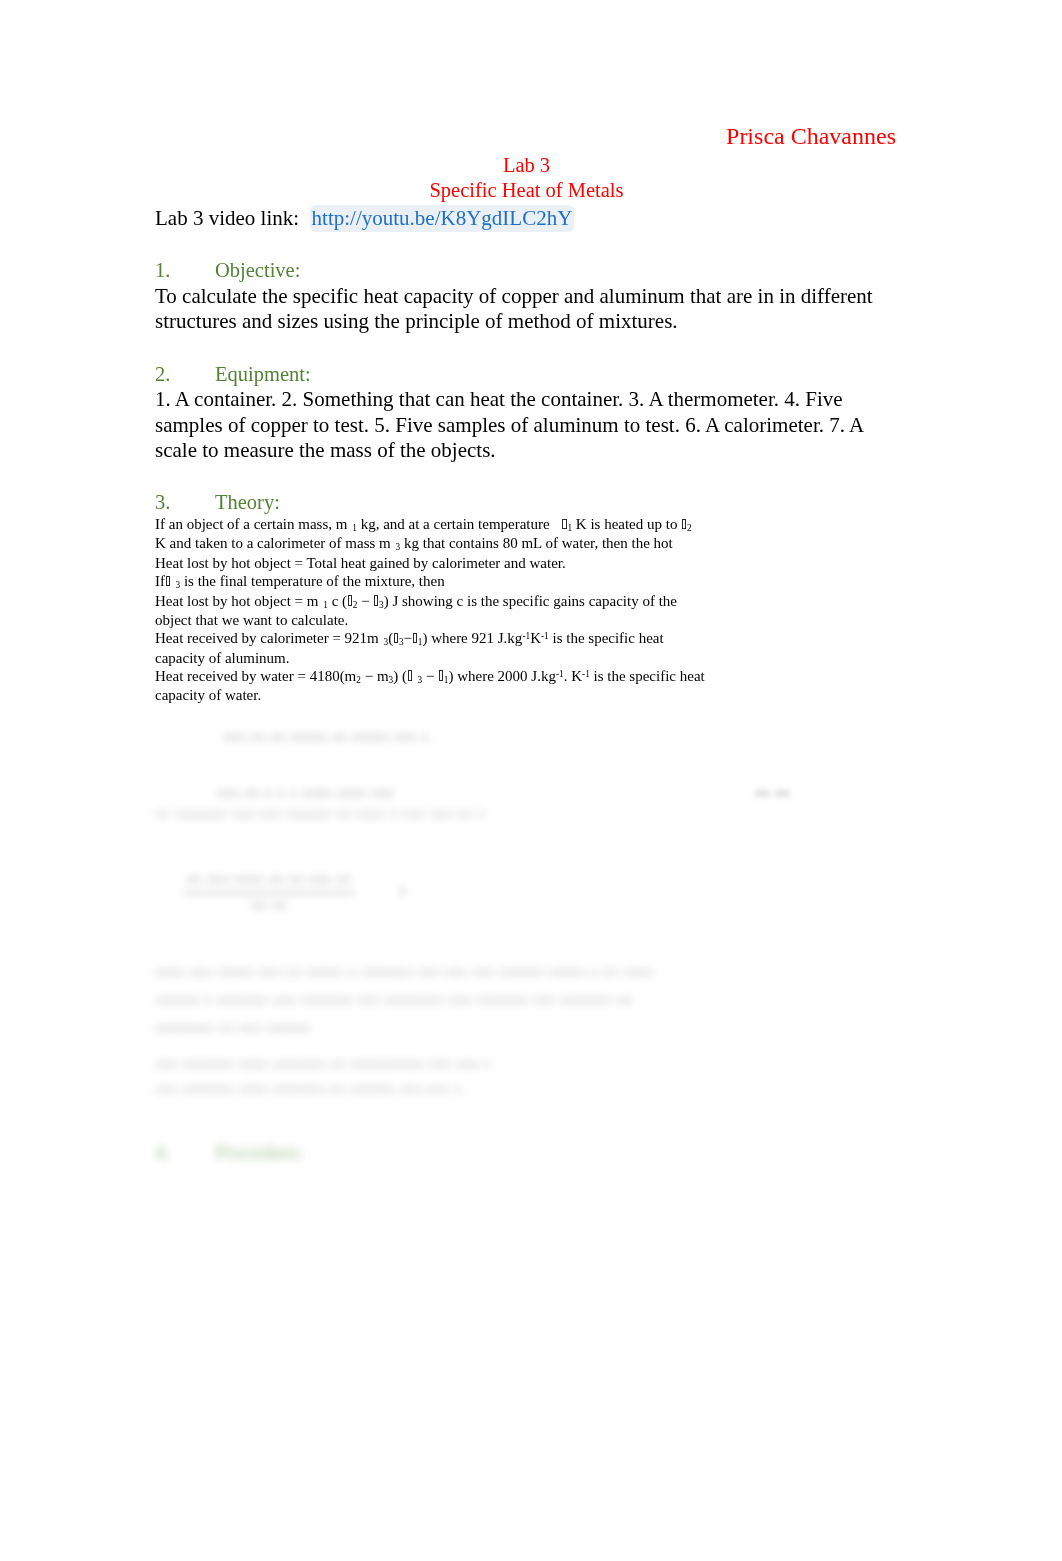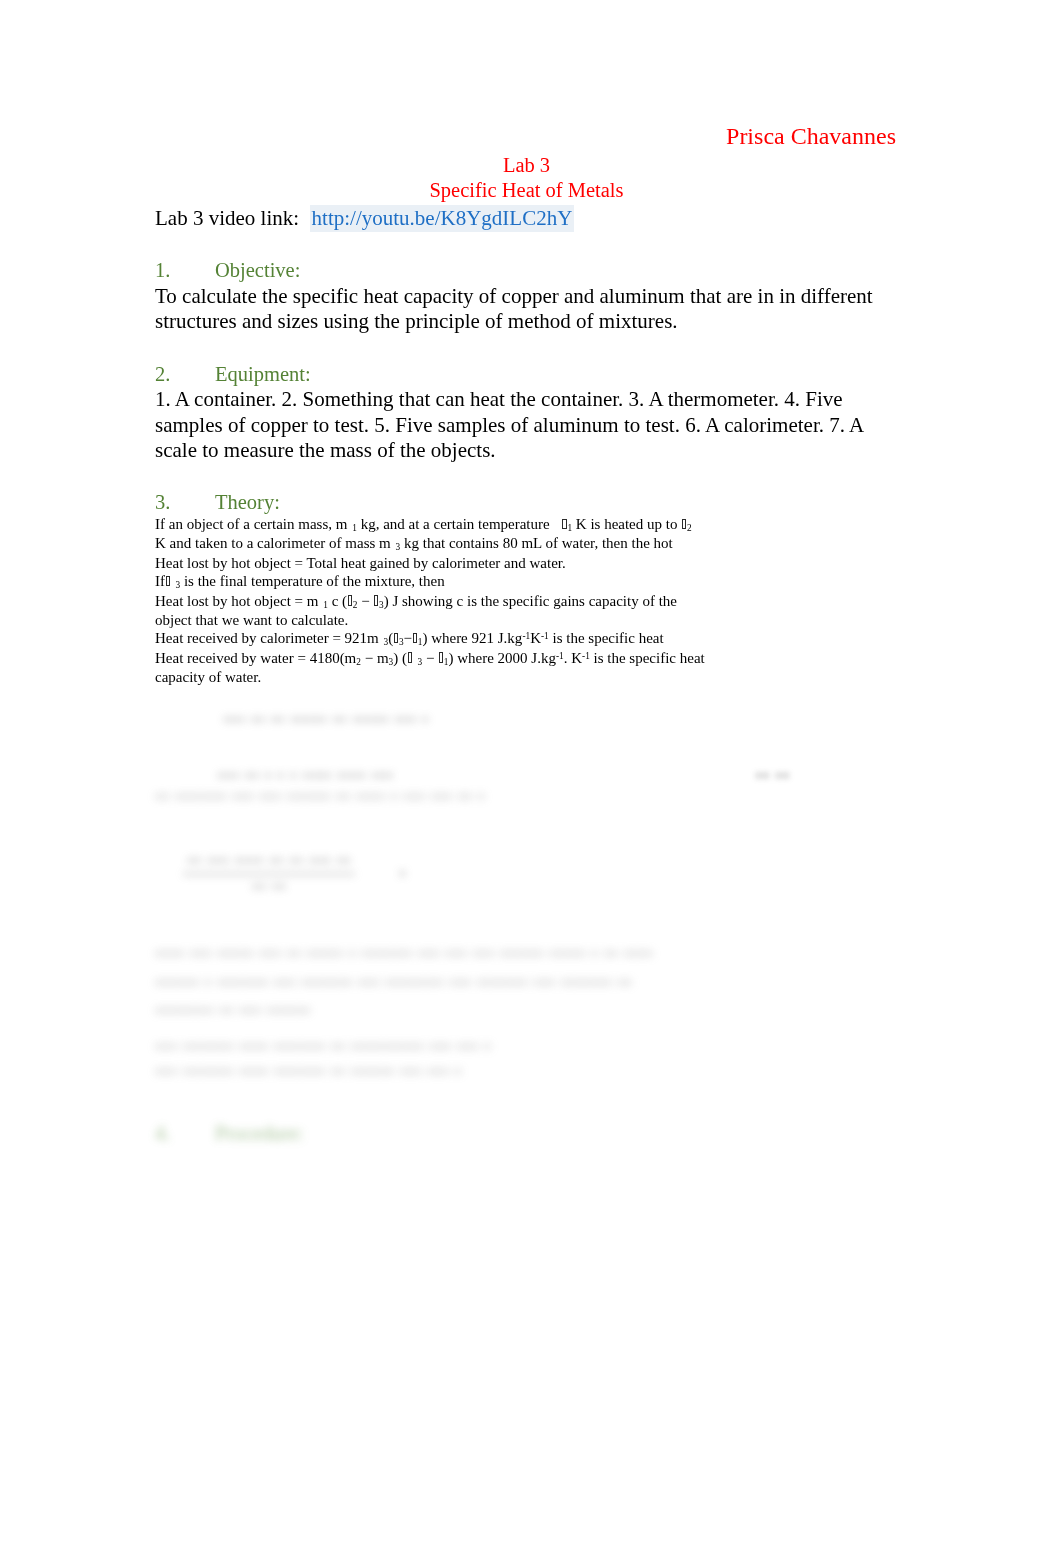--- a/index.html
+++ b/index.html
@@ -50,20 +50,21 @@
   .videolink-line {
     font-size: 21px;
     line-height: 1.2;
     margin: 3px 0 0 0;
     white-space: nowrap;
   }
   .link {
     color: #1F6FC5;
     background: #EAF0F6;
     padding: 1px 2px 2px 2px;
+    border-radius: 6px;
   }
 
   
   .sec {
     color: #548235;
     font-size: 20.5px;
     line-height: 1.2;
     margin: 27px 0 0 0;
     white-space: pre;
   }
@@ -184,20 +185,21 @@
     <p class="line">Heat lost by hot object = Total heat gained by calorimeter and water.</p>
 
     <p class="line"><span>If</span><span class="tofu"></span><span class="sp"></span><sub>3</sub> <span>is the final temperature of the mixture, then</span></p>
 
     <p class="line"><span>Heat lost by hot object = m</span><span class="sp"></span><sub>1</sub> <span>c (</span><span class="tofu"></span><sub>2</sub> − <span class="tofu"></span><sub>3</sub><span>) J showing c is the specific gains capacity of the</span></p>
 
     <p class="line">object that we want to calculate.</p>
 
     <p class="line"><span>Heat received by calorimeter = 921m</span><span class="sp"></span><sub>3</sub>(<span class="tofu"></span><sub>3</sub>−<span class="tofu"></span><sub>1</sub><span>) where 921 J.kg</span><sup>-1</sup><span>K</span><sup>-1</sup> <span>is the specific heat</span></p>
 
+    <p class="line">capacity of aluminum.</p>
 
     <p class="line"><span>Heat received by water = 4180(m</span><sub>2</sub> <span>− m</span><sub>3</sub><span>) (</span><span class="tofu"></span><span class="sp"></span><sub>3</sub> − <span class="tofu"></span><sub>1</sub><span>) where 2000 J.kg</span><sup>-1</sup><span>. K</span><sup>-1</sup> <span>is the specific heat</span></p>
 
     <p class="line">capacity of water.</p>
 
     <div class="eqn-block blur-wrap">
       <p class="blurtext eqn-1">••• ••  •• ••••• ••  •••••  •••  •</p>
       <div class="blur-wrap" style="position:relative;">
         <p class="blurtext eqn-2">••• ••  •  •  • •••• ••••  •••</p>
         <p class="blurtext eqn-2-tail soft">•• ••</p>

